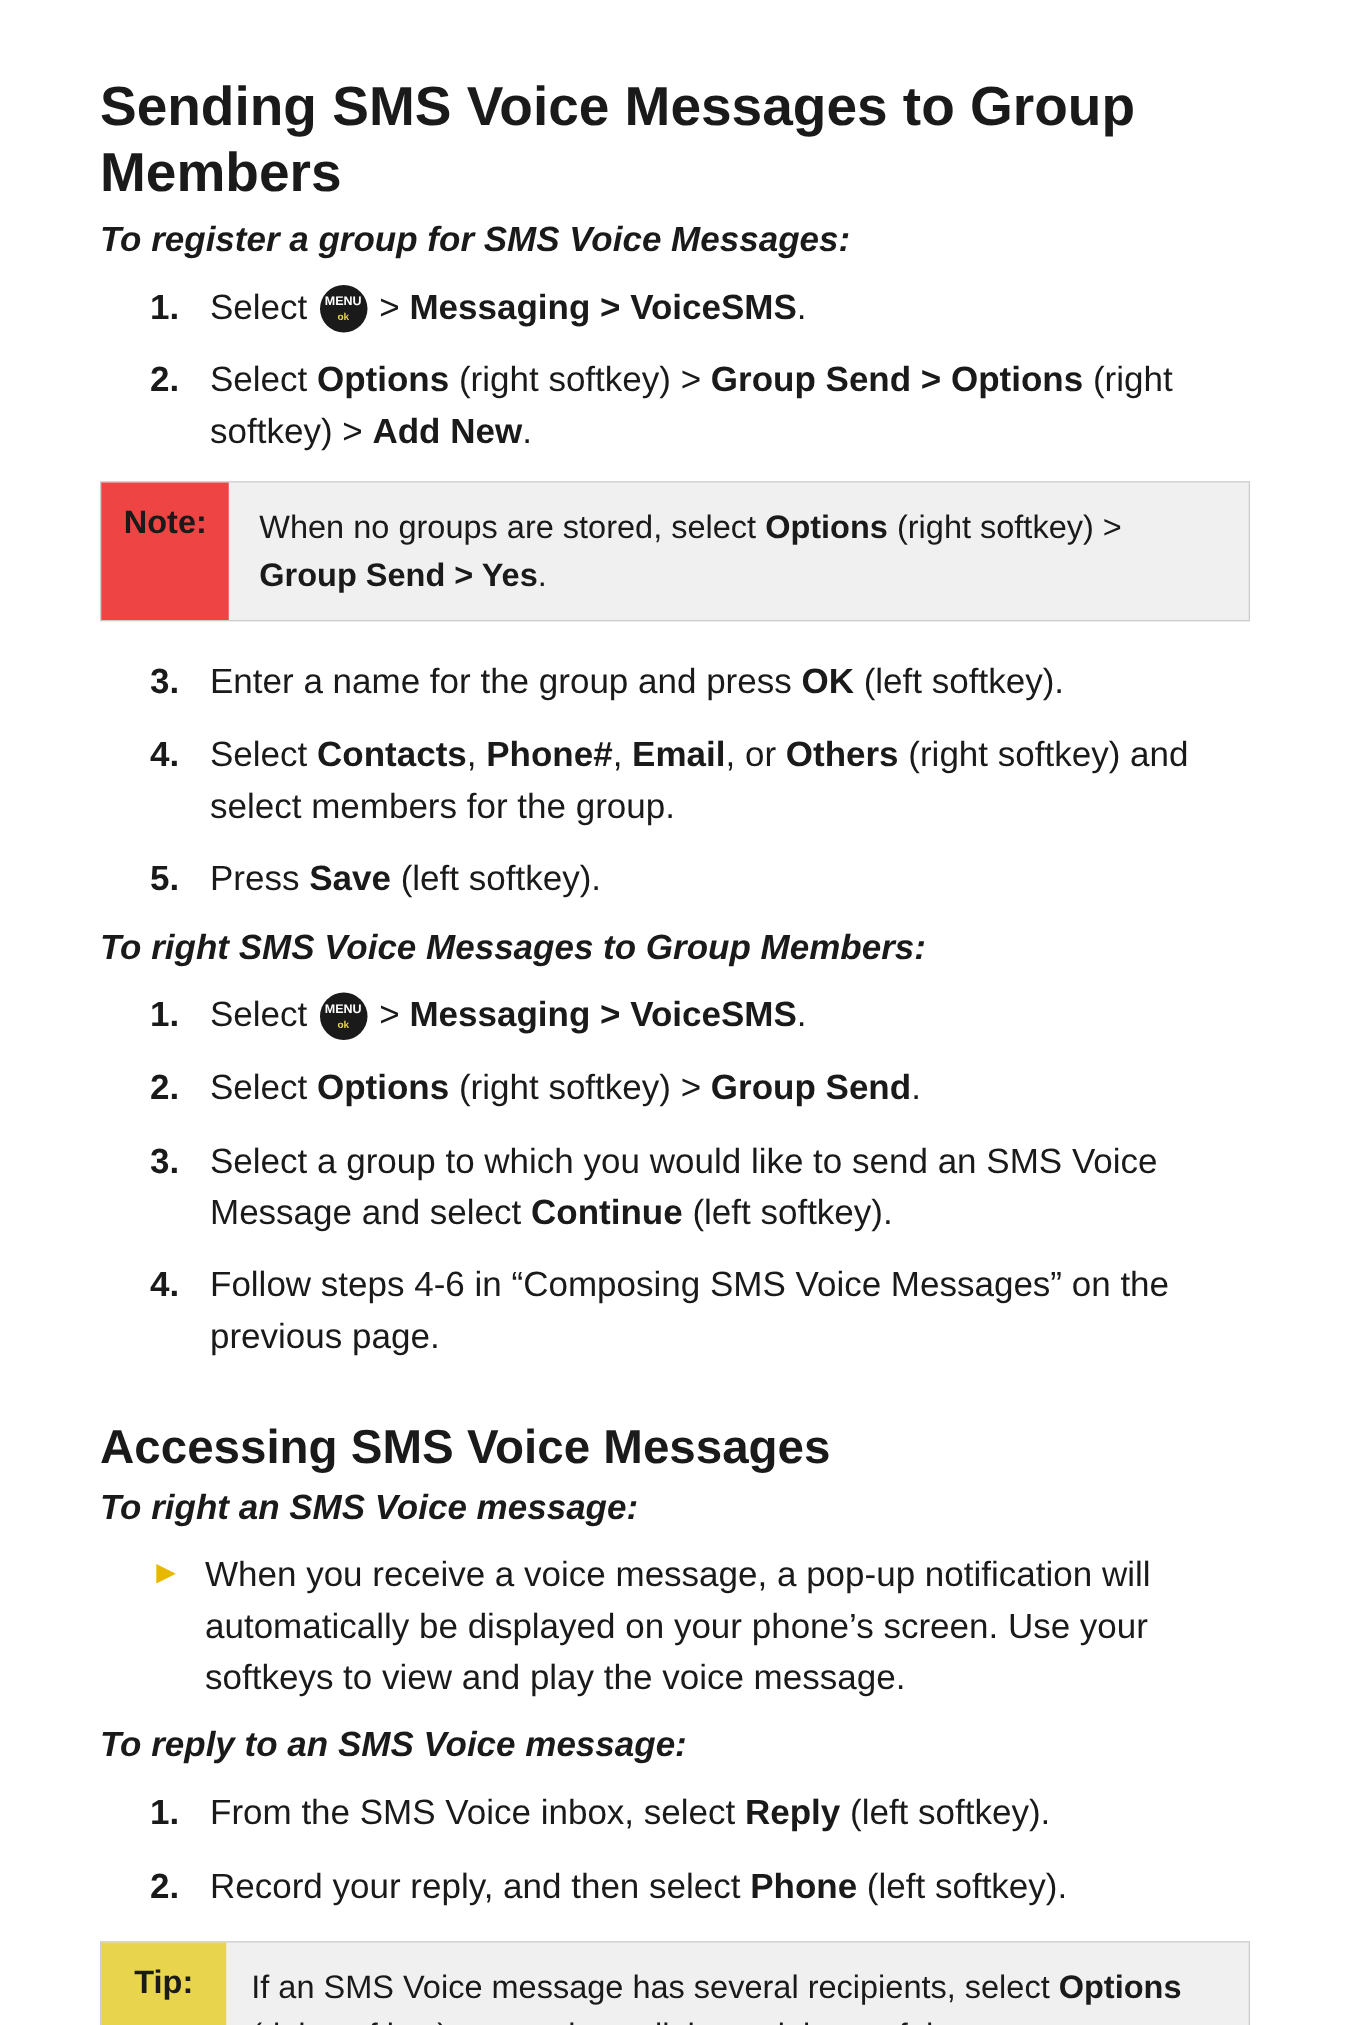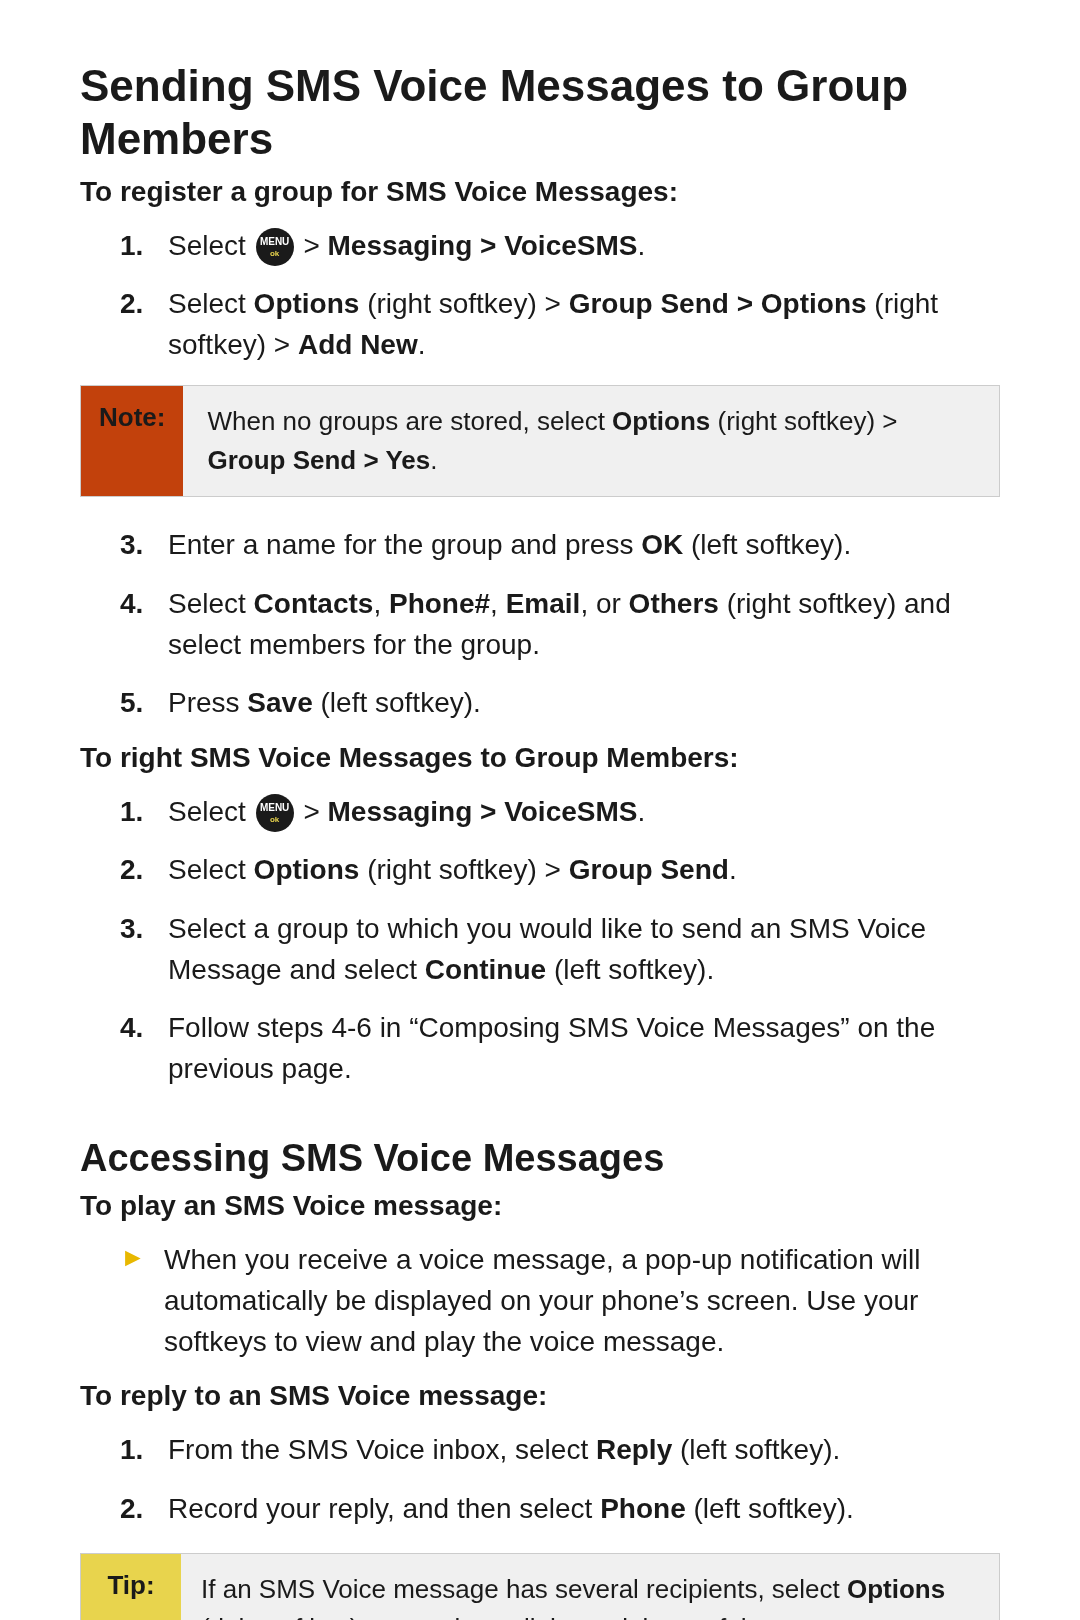--- a/index.html
+++ b/index.html
@@ -24,20 +24,21 @@
       line-height: 1.2;
       font-family: 'Arial Black', 'Arial', sans-serif;
     }
 
     .subsection-title {
       font-size: 28px;
       font-weight: 700;
       margin-bottom: 18px;
       margin-top: 10px;
       font-family: 'Arial', sans-serif;
+      font-style: italic;
     }
 
     .section-heading {
       font-size: 38px;
       font-weight: 900;
       margin-top: 48px;
       font-family: 'Arial Black', 'Arial', sans-serif;
     }
 
     .ordered-list {
@@ -104,21 +105,21 @@
     }
 
     .note-box {
       display: flex;
       border: 1px solid #ccc;
       background: #f0f0f0;
       margin: 20px 0 28px 0;
     }
 
     .note-label {
-      background: #c2410c;
+      background: #ef4444;
       font-weight: 900;
       font-size: 26px;
       padding: 16px 18px;
       display: flex;
       align-items: flex-start;
       min-width: 100px;
       justify-content: center;
       font-family: 'Arial Black', 'Arial', sans-serif;
     }
 
@@ -270,21 +271,21 @@
   <li>
     <span class="list-number">4.</span>
     <span class="list-content">
       Follow steps 4-6 in “Composing SMS Voice Messages” on the previous page.
     </span>
   </li>
 </ol>
 
 <h2 class="section-heading">Accessing SMS Voice Messages</h2>
 
-<p class="subsection-title">To play an SMS Voice message:</p>
+<p class="subsection-title">To right an SMS Voice message:</p>
 
 <div class="bullet-section indent-block">
   <div class="bullet-item">
     <span class="bullet-arrow">►</span>
     <span class="bullet-text">When you receive a voice message, a pop-up notification will automatically be displayed on your phone’s screen. Use your softkeys to view and play the voice message.</span>
   </div>
 </div>
 
 <p class="subsection-title">To reply to an SMS Voice message:</p>
 

